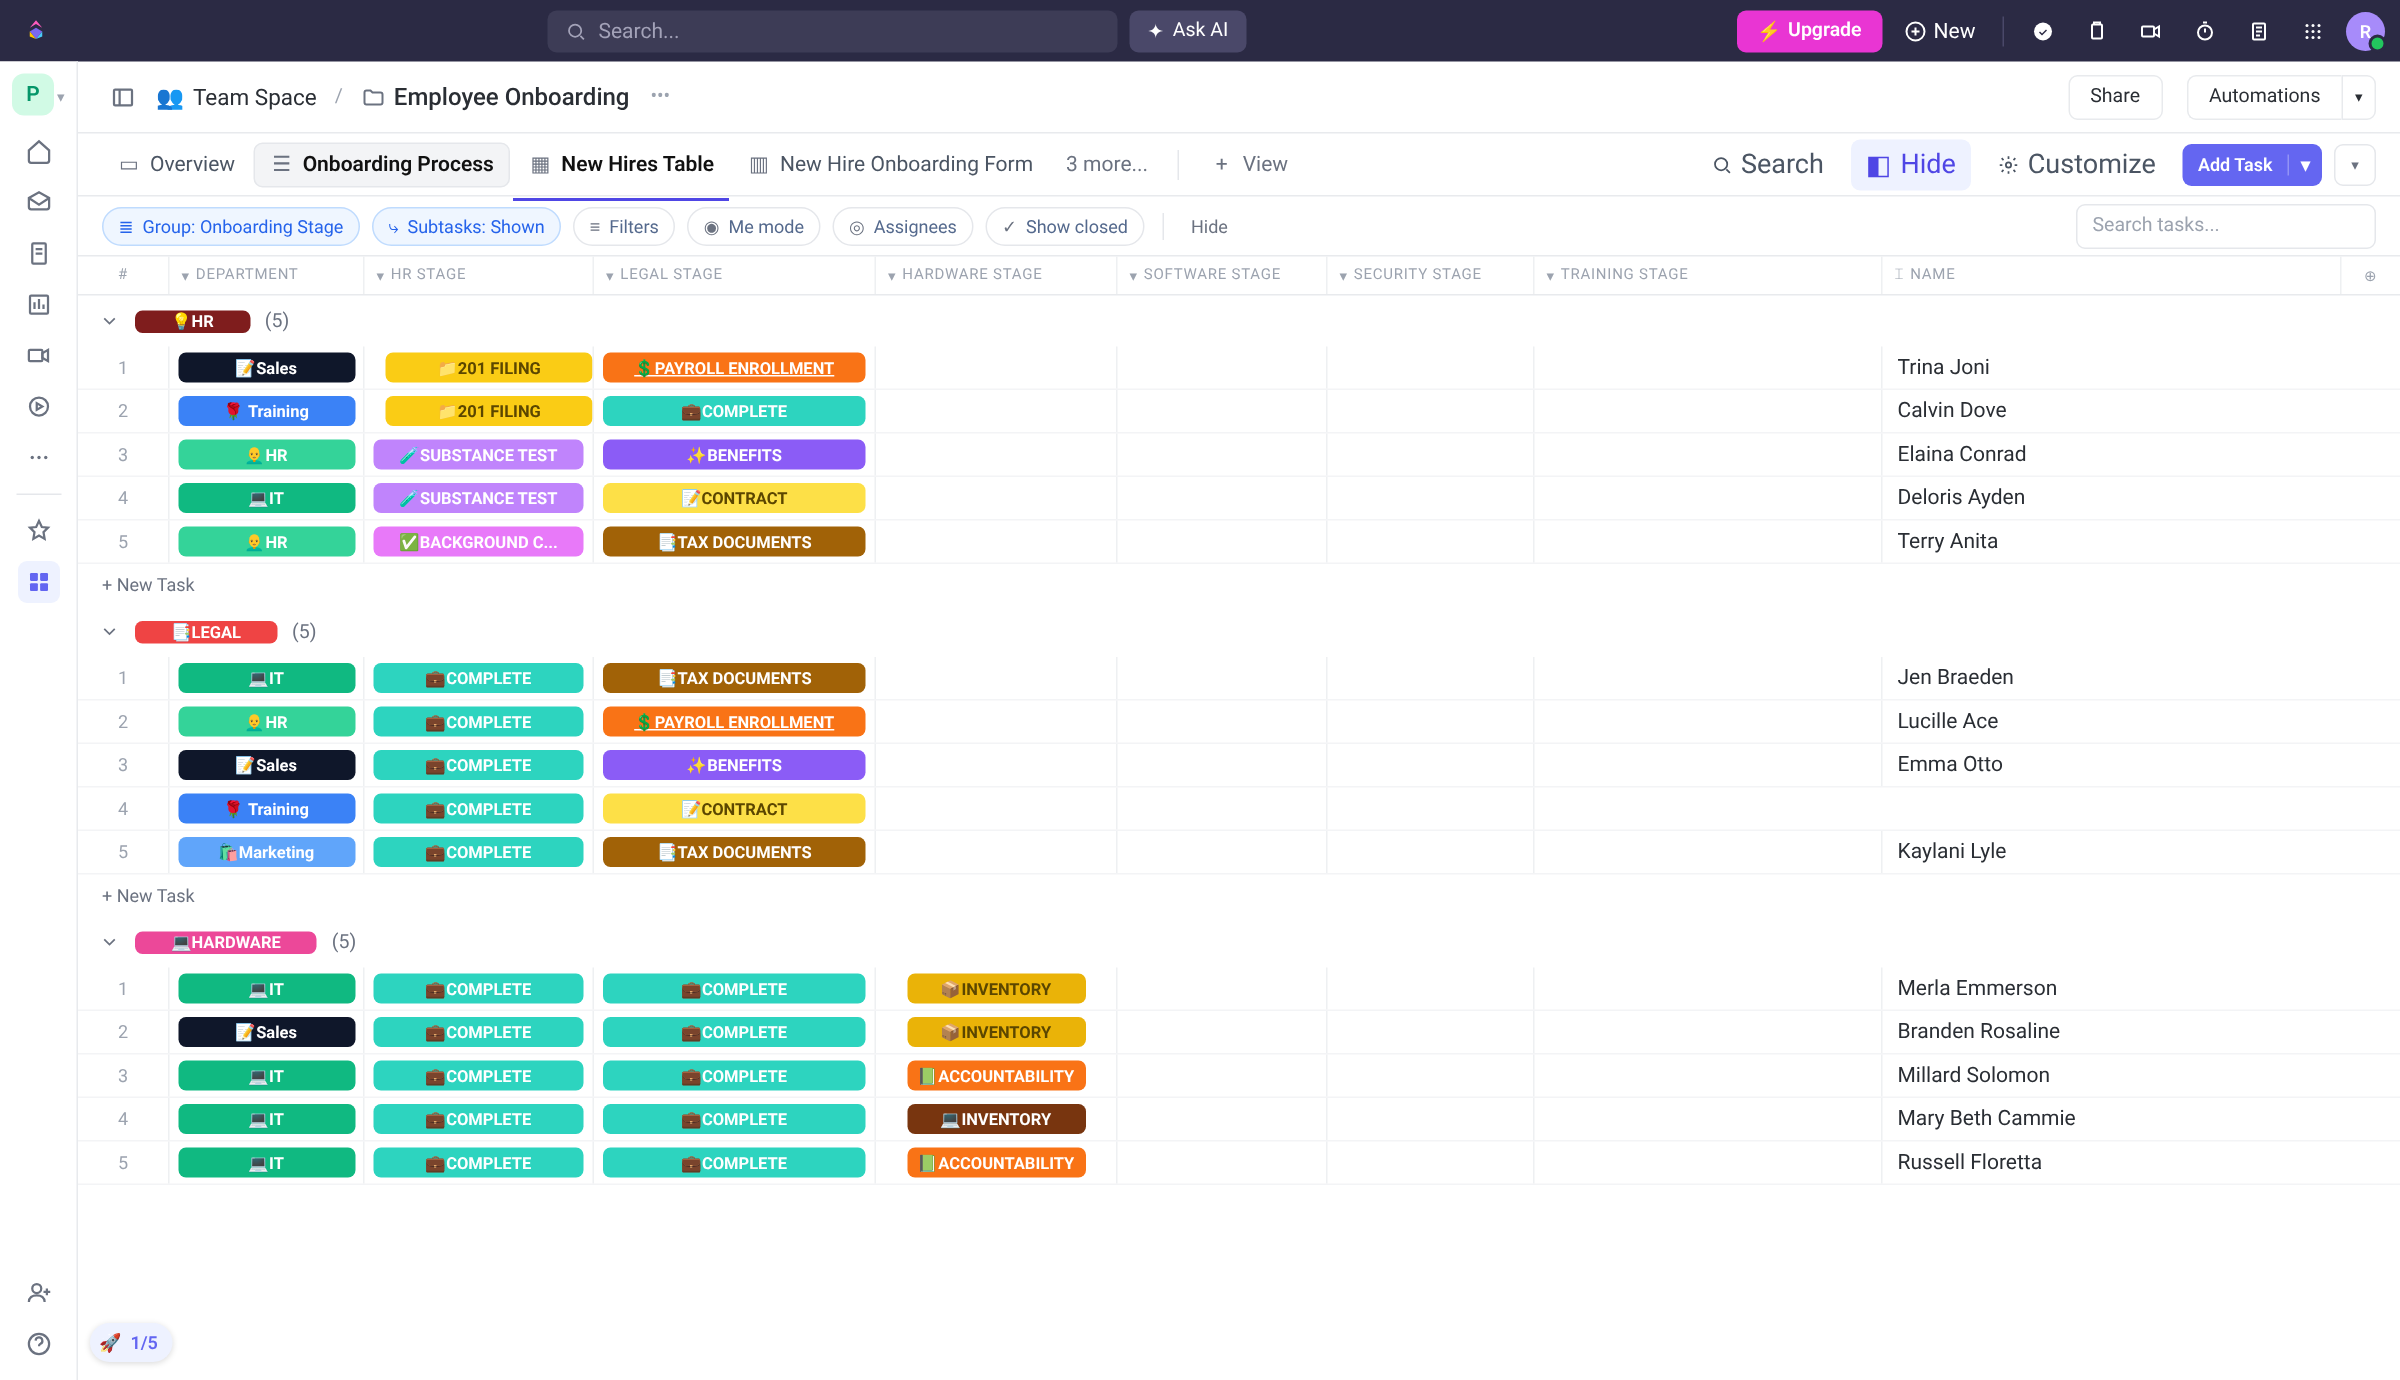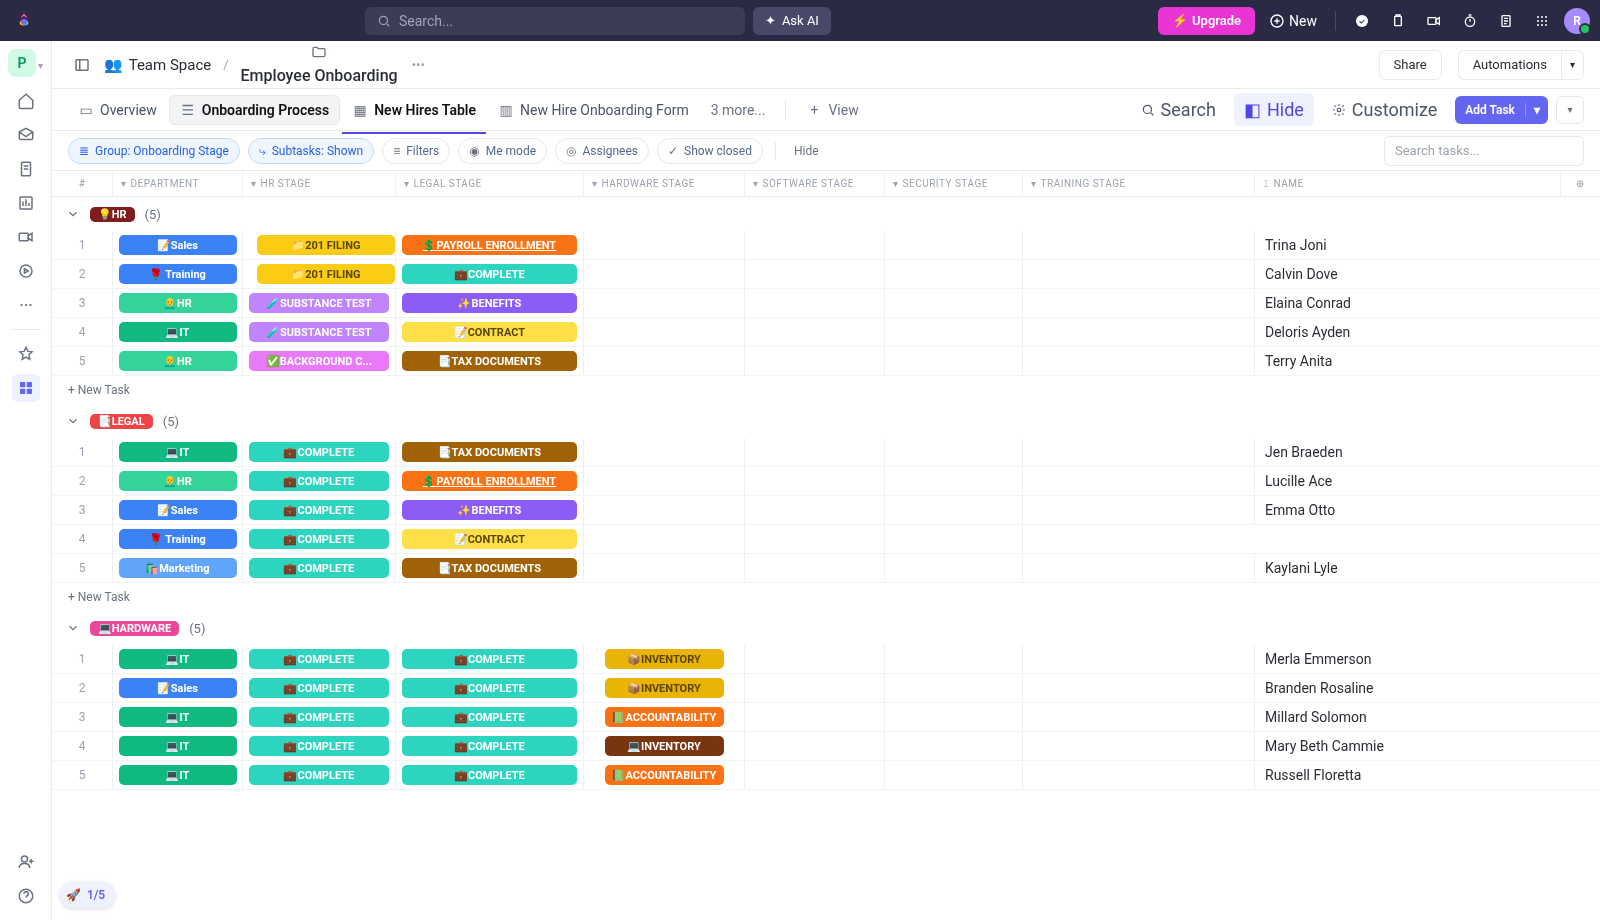--- a/index.html
+++ b/index.html
@@ -27,21 +27,21 @@
 .leftbar .bottom { position:absolute; bottom:10px; display:flex; flex-direction:column; gap:6px; align-items:center; }
 
 .main { flex:1; display:flex; flex-direction:column; overflow:hidden; }
 
 
 .header-row { height: 48px; border-bottom: 1px solid #e8eaed; display:flex; align-items:center; padding: 0 16px; gap:8px; }
 .header-row .bc-icon { width:28px; height:28px; display:flex; align-items:center; justify-content:center; color:#6b7280; border-radius:6px; }
 .header-row .bc-space { display:flex; align-items:center; gap:6px; color:#2a2e34; font-size:15px; }
 .bc-space .space-ico { color:#6b7280; }
 .header-row .sep { color:#9ca3af; padding:0 4px; }
-.header-row .folder-title { font-size:16px; font-weight:500; display:flex; align-items:center; gap:6px;flex-direction:column; }
+.header-row .folder-title { font-size:16px; font-weight:500; display:flex; align-items:center; gap:6px; }
 .header-row .spacer { flex:1; }
 .header-btn { height:30px; padding:0 14px; border:1px solid #e8eaed; border-radius:6px; display:flex; align-items:center; font-size:13px; background:#fff; }
 .header-btn.noborder-left { border-top-left-radius:0; border-bottom-left-radius:0; }
 .header-btn.split-main { border-top-right-radius:0; border-bottom-right-radius:0; border-right:none; }
 .header-btn.caret { padding:0 8px; }
 
 
 .tabs-row { height: 42px; border-bottom: 1px solid #e8eaed; display:flex; align-items:center; padding: 0 16px; gap: 2px; }
 .tab { display:flex; align-items:center; gap:6px; padding:6px 10px; color:#4b5563; font-size:14px; border-radius:6px; }
 .tab.active { background:#f3f4f6; color:#111; border:1px solid #e5e7eb; }
@@ -77,36 +77,36 @@
 .col-sw { width:140px; }
 .col-sec { width:138px; }
 .col-tr { width:232px; }
 .col-name { width:180px; flex:1; }
 .col-add { width:40px; }
 .col .ic { color:#9ca3af; }
 
 
 .group-row { height:34px; display:flex; align-items:center; padding-left:14px; gap:10px; }
 .group-row .chev { color:#6b7280; }
-.group-badge { height:15px; padding:0 8px; border-radius:5px; display:flex; align-items:center; gap:4px; font-size:11px; font-weight:700; color:#fff; }
+.group-badge { height:15px; padding:0 24px; border-radius:5px; display:flex; align-items:center; gap:4px; font-size:11px; font-weight:700; color:#fff; }
 .group-count { color:#6b7280; font-size:13px; }
 
 
 .task-row { height:29px; display:flex; align-items:center; border-bottom:1px solid #f3f4f6; }
 .task-row .num { width:60px; color:#9ca3af; text-align:center; font-size:12px; }
 .pill-cell { display:flex; align-items:center; justify-content:center; border-left:1px solid #eef0f2; height:100%; }
 .pill { height:20px; width:118px; border-radius:5px; display:flex; align-items:center; justify-content:center; gap:4px; font-size:11px; font-weight:700; color:#fff; }
 .pill.w140 { width:140px; }
 .pill.w175 { width:175px; }
 .pill.w148 { width:119px; }
 .name-cell { border-left:1px solid #eef0f2; height:100%; display:flex; align-items:center; padding-left:10px; font-size:14px; color:#2a2e34; }
 .new-task { height:28px; display:flex; align-items:center; padding-left:16px; color:#6b7280; font-size:12px; }
 
 
-.c-sales { background:#3b82f6; }
+.c-sales { background:#0f172a; }
 .c-training { background:#3b82f6; }
 .c-hr-dept { background:#34d399; }
 .c-it { background:#10b981; }
 .c-marketing { background:#60a5fa; }
 .c-201 { background:#facc15; color:#5b4600;margin-left:14px; }
 .c-sub { background:#c084fc; }
 .c-bg { background:#e879f9; }
 .c-complete { background:#2dd4bf; }
 .c-payroll { background:#f97316;text-decoration:underline; }
 .c-benefits { background:#8b5cf6; }

